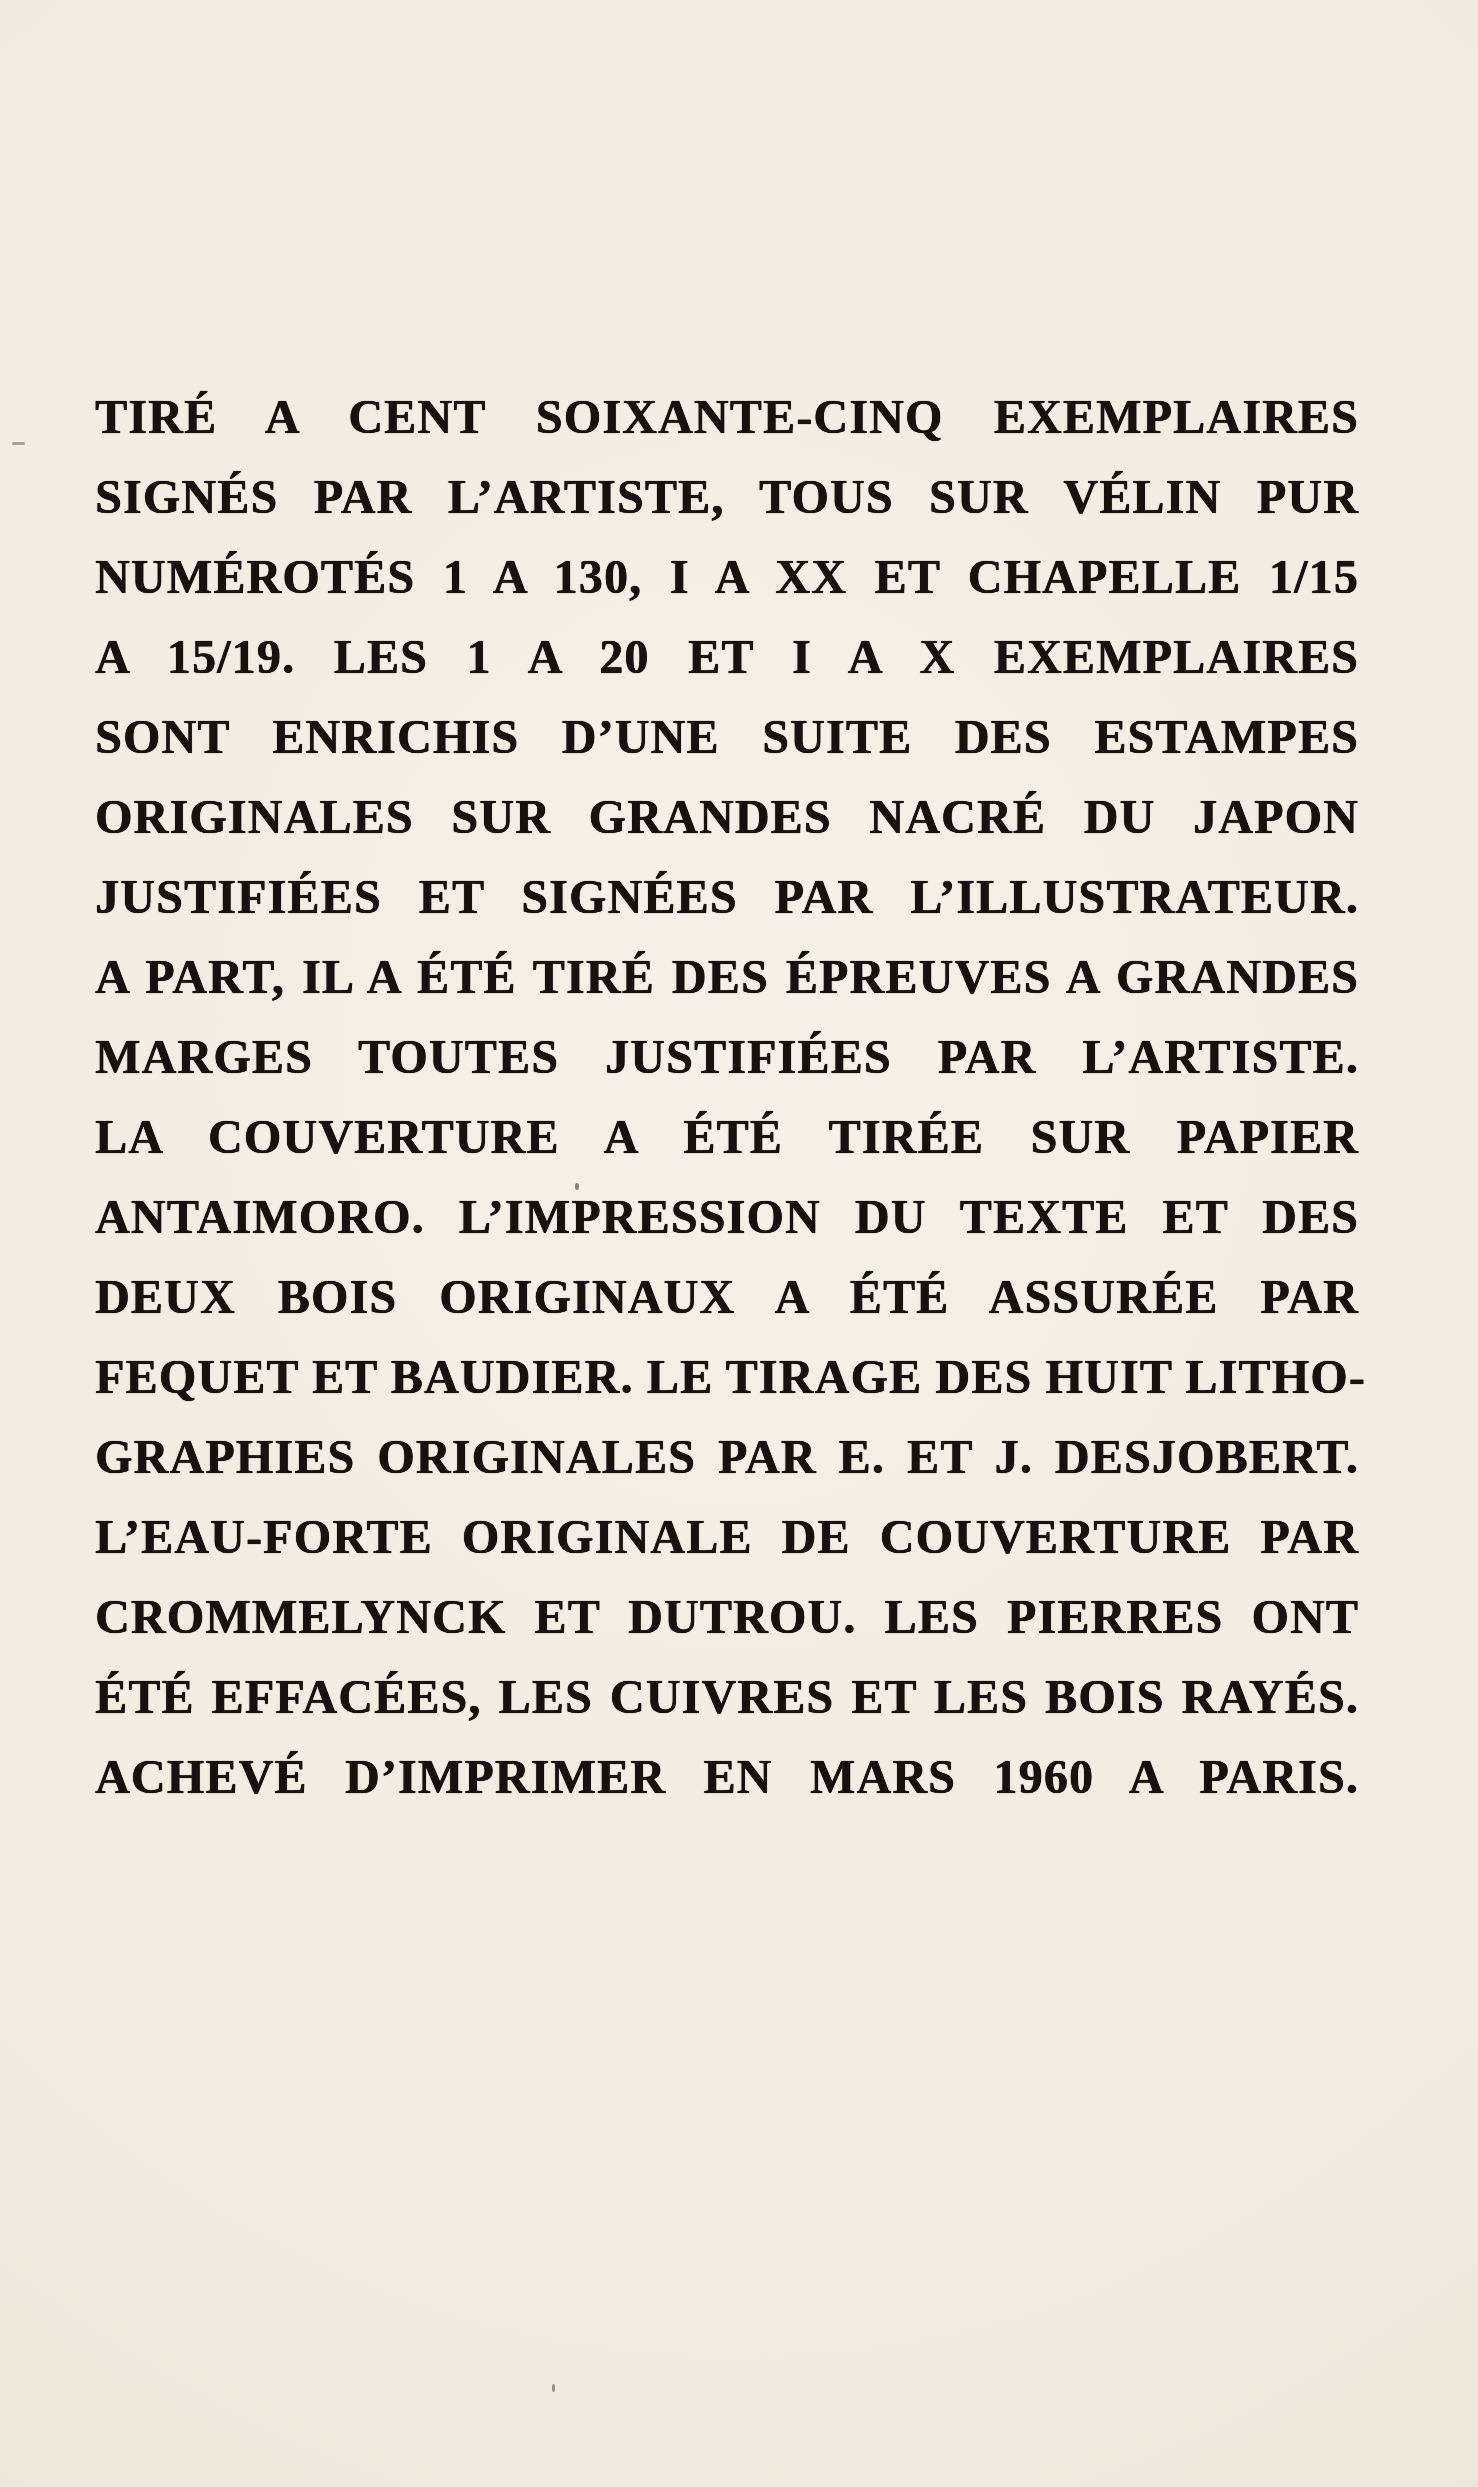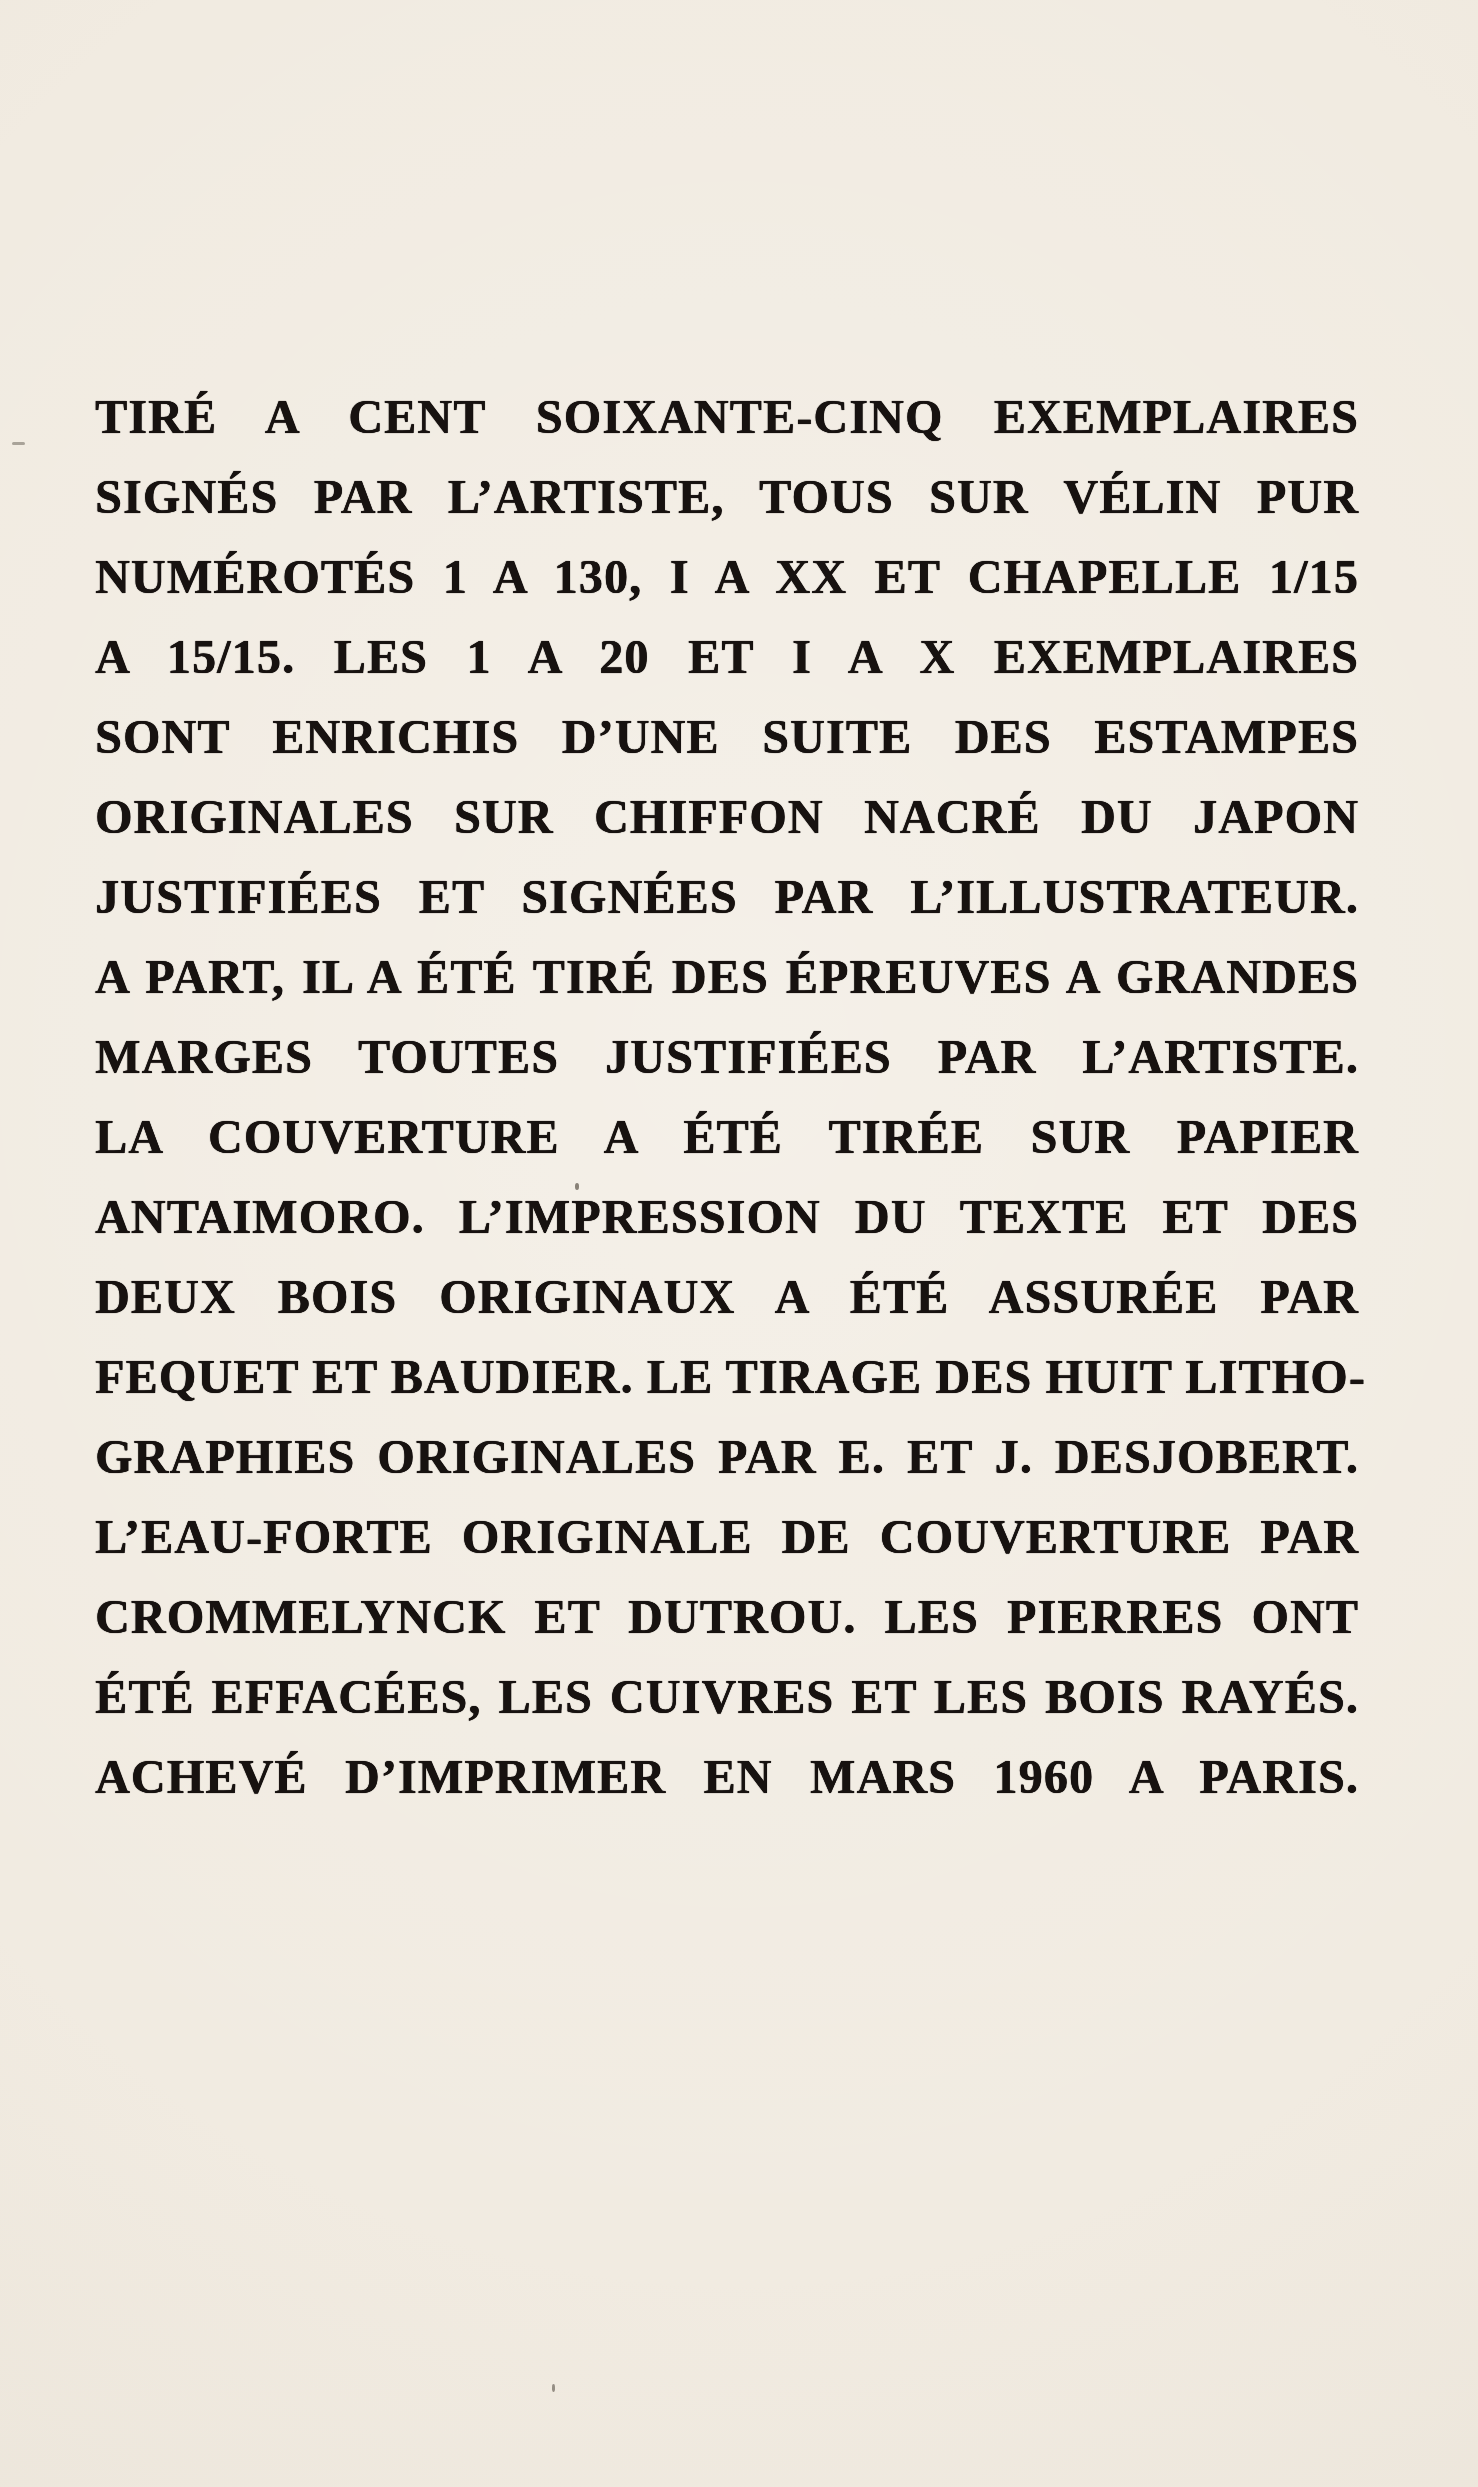--- a/index.html
+++ b/index.html
@@ -73,23 +73,23 @@
 </style>
 </head>
 <body>
 
 <div class="page">
 
   <div class="colophon">
     <div class="line">TIRÉ A CENT SOIXANTE-CINQ EXEMPLAIRES</div>
     <div class="line">SIGNÉS PAR L’ARTISTE, TOUS SUR VÉLIN PUR</div>
     <div class="line">NUMÉROTÉS 1 A 130, I A XX ET CHAPELLE 1/15</div>
-    <div class="line">A 15/15. LES 1 A 20 ET I A X EXEMPLAIRES</div>
+    <div class="line">A 15/19. LES 1 A 20 ET I A X EXEMPLAIRES</div>
     <div class="line">SONT ENRICHIS D’UNE SUITE DES ESTAMPES</div>
-    <div class="line">ORIGINALES SUR CHIFFON NACRÉ DU JAPON</div>
+    <div class="line">ORIGINALES SUR GRANDES NACRÉ DU JAPON</div>
     <div class="line">JUSTIFIÉES ET SIGNÉES PAR L’ILLUSTRATEUR.</div>
     <div class="line">A PART, IL A ÉTÉ TIRÉ DES ÉPREUVES A GRANDES</div>
     <div class="line">MARGES TOUTES JUSTIFIÉES PAR L’ARTISTE.</div>
     <div class="line">LA COUVERTURE A ÉTÉ TIRÉE SUR PAPIER</div>
     <div class="line">ANTAIMORO. L’IMPRESSION DU TEXTE ET DES</div>
     <div class="line">DEUX BOIS ORIGINAUX A ÉTÉ ASSURÉE PAR</div>
     <div class="line">FEQUET ET BAUDIER. LE TIRAGE DES HUIT LITHO-</div>
     <div class="line">GRAPHIES ORIGINALES PAR E. ET J. DESJOBERT.</div>
     <div class="line">L’EAU-FORTE ORIGINALE DE COUVERTURE PAR</div>
     <div class="line">CROMMELYNCK ET DUTROU. LES PIERRES ONT</div>

